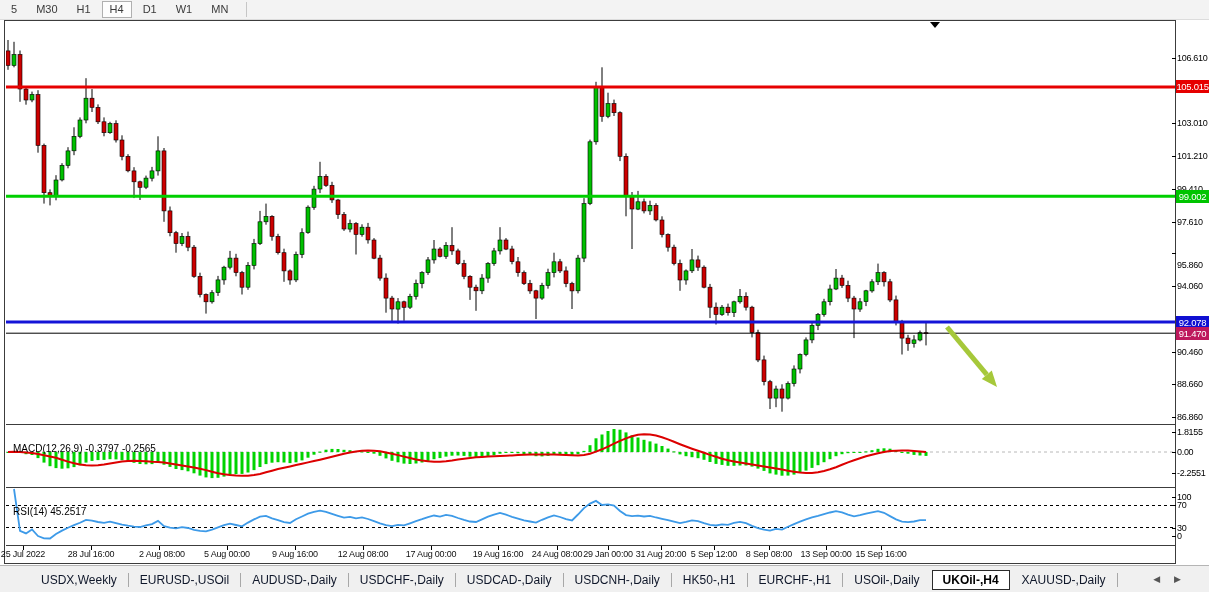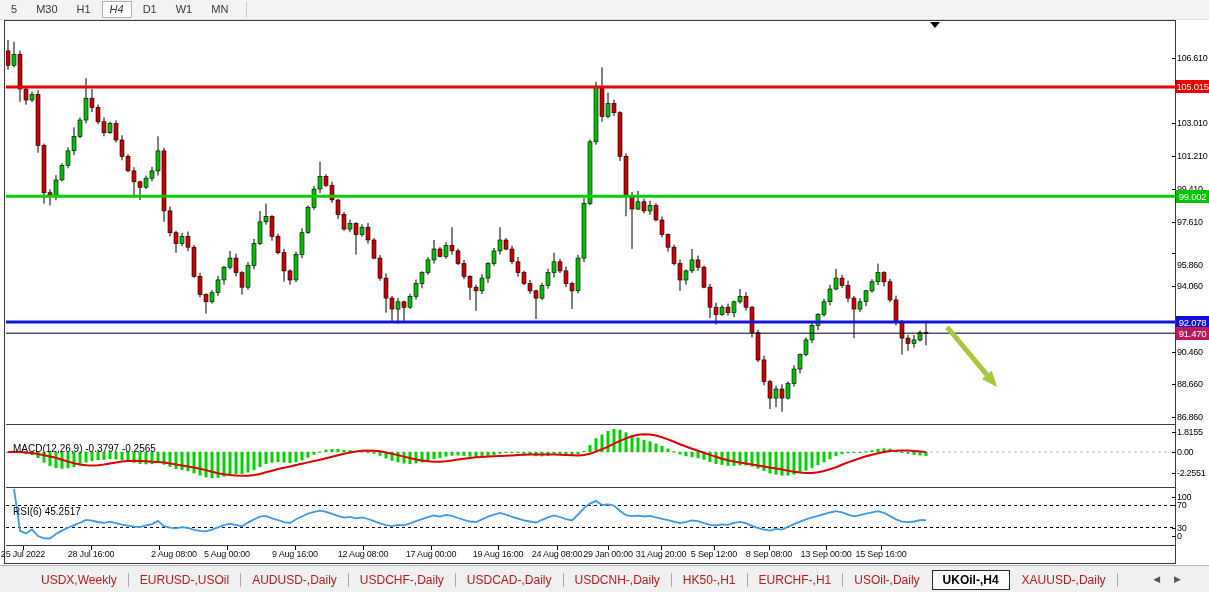--- a/index.html
+++ b/index.html
@@ -3,21 +3,21 @@
 <meta charset="utf-8">
 <style>
   html,body{margin:0;padding:0;background:#e8e8e8;}
   .screen{position:relative;width:1209px;height:592px;background:#ffffff;
     font-family:"Liberation Sans",sans-serif;overflow:hidden;}
   
   .toolbar{position:absolute;left:0;top:0;width:1209px;height:19px;background:#f3f3f3;
     display:flex;align-items:center;border-bottom:1px solid #dcdcdc;}
   .tf-btn{font-size:11px;color:#3a3a3a;padding:1px 7px;margin-left:3px;cursor:default;
     border:1px solid transparent;line-height:13px;}
-  .tf-btn.active{background:#fdfdfd;border:1px solid #b0b0b0;font-style:italic;}
+  .tf-btn.active{background:#fdfdfd;border:1px solid #b0b0b0;}
   .tf-sep{width:1px;height:15px;background:#c6c6c6;margin-left:10px;}
   
   .chart-window{position:absolute;left:4px;top:20px;width:1172px;height:544px;
     border:1px solid #3c3c3c;background:#fff;box-sizing:border-box;}
   .pane{position:absolute;left:1px;width:1169px;background:#fff;}
   .pane-price{top:0;height:403px;border-bottom:1px solid #3c3c3c;}
   .pane-macd{top:404px;height:62px;border-bottom:1px solid #3c3c3c;}
   .pane-rsi{top:467px;height:57px;border-bottom:1px solid #3c3c3c;}
   .date-strip{position:absolute;left:1px;top:525px;height:17px;width:1169px;background:#fff;}
   .date-label{position:absolute;top:3px;width:76px;text-align:center;font-size:9px;
@@ -29,21 +29,21 @@
   .ind-label{position:absolute;left:7px;top:2px;font-size:10px;color:#000;z-index:30;white-space:nowrap;margin-top:16px;}
   
   .axis-col{position:absolute;left:1176px;top:20px;width:33px;height:544px;background:#fff;}
   .axis-tick{position:absolute;left:1px;width:32px;font-size:9px;letter-spacing:-0.3px;color:#000;}
   .axis-dash{position:absolute;left:-4px;width:4px;height:1px;background:#000;}
   .badge{position:absolute;left:0;width:33px;height:13px;font-size:9.5px;color:#fff;
     text-align:center;line-height:13px;letter-spacing:-0.3px;z-index:5;}
   
   .tabbar{position:absolute;left:0;top:565px;width:1209px;height:27px;background:#f0f0f0;
     border-top:1px solid #b5b5b5;display:flex;align-items:center;}
-  .tab{font-size:12px;color:#b91c1c;padding:3px 11px;white-space:nowrap;cursor:default;}
+  .tab{font-size:12px;color:#0f172a;padding:3px 11px;white-space:nowrap;cursor:default;}
   .tab.active{background:#fff;border:1px solid #2b2b2b;font-weight:bold;color:#000;padding:2px 10px;}
   .tab-sep{width:1px;height:14px;background:#a8a8a8;}
   .tab-spacer{width:30px;}
   .nav-arrows{position:absolute;right:14px;top:8px;font-size:9px;color:#555;letter-spacing:14px;}
   svg{display:block;}
 </style>
 </head>
 <body>
 
 <div class="screen">
@@ -537,35 +537,35 @@
           <rect x="894.5" y="27.0" width="3" height="1.0" fill="#00d300"></rect>
           <rect x="900.5" y="27.0" width="3" height="1.7" fill="#00d300"></rect>
           <rect x="906.5" y="27.0" width="3" height="2.9" fill="#00d300"></rect>
           <rect x="912.5" y="27.0" width="3" height="3.5" fill="#00d300"></rect>
           <rect x="918.5" y="27.0" width="3" height="3.9" fill="#00d300"></rect>
           <polyline fill="none" stroke="#dc0000" stroke-width="2" points="2,27.0 8,26.7 14,27.1 20,27.6 26,28.1 32,28.9 38,30.2 44,31.5 50,32.8 56,34.7 62,36.6 68,38.2 74,39.4 80,40.2 86,40.5 92,40.3 98,39.6 104,38.6 110,37.5 116,36.6 122,36.0 128,35.7 134,35.9 140,36.2 146,36.7 152,37.0 158,37.6 164,38.5 170,39.4 176,40.4 182,41.4 188,42.4 194,43.7 200,45.1 206,46.8 212,48.3 218,49.3 224,50.0 230,50.5 236,50.8 242,50.7 248,50.0 254,48.9 260,47.3 266,45.7 272,44.0 278,42.7 284,41.4 290,40.1 296,38.8 302,37.4 308,36.1 314,34.7 320,33.3 326,31.8 332,30.3 338,28.8 344,27.5 350,26.4 356,25.7 362,25.4 368,25.7 374,26.3 380,27.4 386,28.7 392,30.1 398,31.6 404,33.0 410,34.4 416,35.5 422,36.3 428,36.7 434,36.7 440,36.2 446,35.5 452,34.6 458,33.7 464,32.9 470,32.3 476,31.9 482,31.6 488,31.3 494,31.0 500,30.7 506,30.4 512,30.1 518,29.8 524,29.6 530,29.4 536,29.4 542,29.5 548,29.6 554,29.8 560,30.1 566,30.3 572,30.4 578,29.9 584,28.7 590,26.6 596,24.3 602,21.6 608,18.7 614,15.9 620,13.4 626,11.3 632,9.8 638,9.2 644,9.5 650,10.5 656,12.2 662,14.4 668,16.8 674,19.2 680,21.5 686,23.7 692,25.8 698,27.8 704,29.9 710,31.8 716,33.7 722,35.3 728,36.5 734,37.6 740,38.5 746,39.4 752,40.4 758,41.4 764,42.4 770,43.5 776,44.6 782,45.7 788,46.7 794,47.6 800,48.0 806,47.9 812,47.3 818,46.0 824,44.3 830,42.2 836,39.8 842,37.4 848,35.2 854,33.2 860,31.3 866,29.7 872,28.2 878,27.0 884,26.1 890,25.7 896,25.5 902,25.6 908,25.9 914,26.4 920,27.0 "></polyline>
         </svg>
       </div>
     <div class="pane pane-rsi" id="paneRsi">
       <div class="ind-label">
-        <span>RSI(6)</span>&nbsp;<span>45.2517</span>
+        <span>RSI(14)</span>&nbsp;<span>45.2517</span>
       </div>
     <svg width="1169" height="57" viewBox="0 0 1169 57">
           <line x1="0" y1="17.5" x2="1169" y2="17.5" stroke="#000" stroke-width="1" stroke-dasharray="3,3"></line>
           <line x1="0" y1="39.5" x2="1169" y2="39.5" stroke="#000" stroke-width="1" stroke-dasharray="3,3"></line>
           <polyline fill="none" stroke="#3d9ae8" stroke-width="1.8" points="8,1.0 14,42.8 20,45.4 26,41.4 32,48.0 38,50.4 44,50.5 50,46.0 56,42.6 62,39.7 68,37.2 74,34.8 80,31.9 86,32.7 92,34.0 98,34.9 104,33.7 110,35.2 116,36.6 122,37.7 128,38.6 134,39.0 140,37.4 146,36.1 152,32.9 158,38.2 164,39.7 170,40.4 176,39.2 182,40.0 188,41.9 194,42.9 200,43.3 206,41.6 212,39.4 218,37.2 224,35.7 230,37.0 236,38.3 242,34.6 248,31.4 254,28.6 260,27.9 266,30.4 272,32.2 278,34.1 284,35.0 290,31.3 296,28.5 302,25.6 308,23.8 314,22.6 320,23.9 326,25.9 332,27.8 338,29.6 344,28.9 350,30.3 356,29.3 362,31.0 368,33.2 374,35.3 380,37.2 386,38.2 392,36.9 398,37.4 404,35.3 410,33.1 416,31.2 422,29.1 428,27.5 434,28.6 440,26.9 446,27.9 452,30.0 458,31.9 464,33.5 470,34.0 476,31.4 482,28.7 488,26.6 494,24.9 500,26.6 506,28.9 512,30.7 518,32.4 524,33.5 530,34.6 536,31.8 542,29.3 548,27.4 554,29.0 560,31.2 566,32.4 572,26.5 578,20.1 584,15.6 590,12.9 596,17.0 602,16.3 608,17.6 614,23.0 620,27.1 626,28.2 632,27.6 638,28.5 644,27.9 650,29.5 656,30.9 662,32.2 668,33.7 674,35.1 680,33.9 686,32.4 692,33.1 698,35.1 704,36.9 710,37.5 716,36.3 722,36.8 728,34.9 734,33.9 740,35.2 746,37.8 752,40.1 758,41.6 764,42.7 770,40.9 776,41.6 782,38.8 788,36.1 794,33.7 800,31.4 806,29.3 812,27.8 818,26.1 824,24.5 830,23.2 836,24.4 842,26.6 848,28.3 854,27.2 860,25.6 866,24.3 872,23.1 878,24.8 884,28.1 890,31.4 896,33.6 902,34.2 908,33.5 914,32.1 920,32.2 "></polyline>
         </svg>
       </div>
     <div class="date-strip" id="dateStrip">
         <div class="date-tick" style="left:17px"></div>
         <div class="date-label" style="left:-21px">25 Jul 2022</div>
         <div class="date-tick" style="left:85px"></div>
         <div class="date-label" style="left:47px">28 Jul 16:00</div>
         <div class="date-tick" style="left:153px"></div>
-        <div class="date-label" style="left:130px">2 Aug 08:00</div>
+        <div class="date-label" style="left:118px">2 Aug 08:00</div>
         <div class="date-tick" style="left:221px"></div>
         <div class="date-label" style="left:183px">5 Aug 00:00</div>
         <div class="date-tick" style="left:289px"></div>
         <div class="date-label" style="left:251px">9 Aug 16:00</div>
         <div class="date-tick" style="left:357px"></div>
         <div class="date-label" style="left:319px">12 Aug 08:00</div>
         <div class="date-tick" style="left:425px"></div>
         <div class="date-label" style="left:387px">17 Aug 00:00</div>
         <div class="date-tick" style="left:492px"></div>
         <div class="date-label" style="left:454px">19 Aug 16:00</div>

